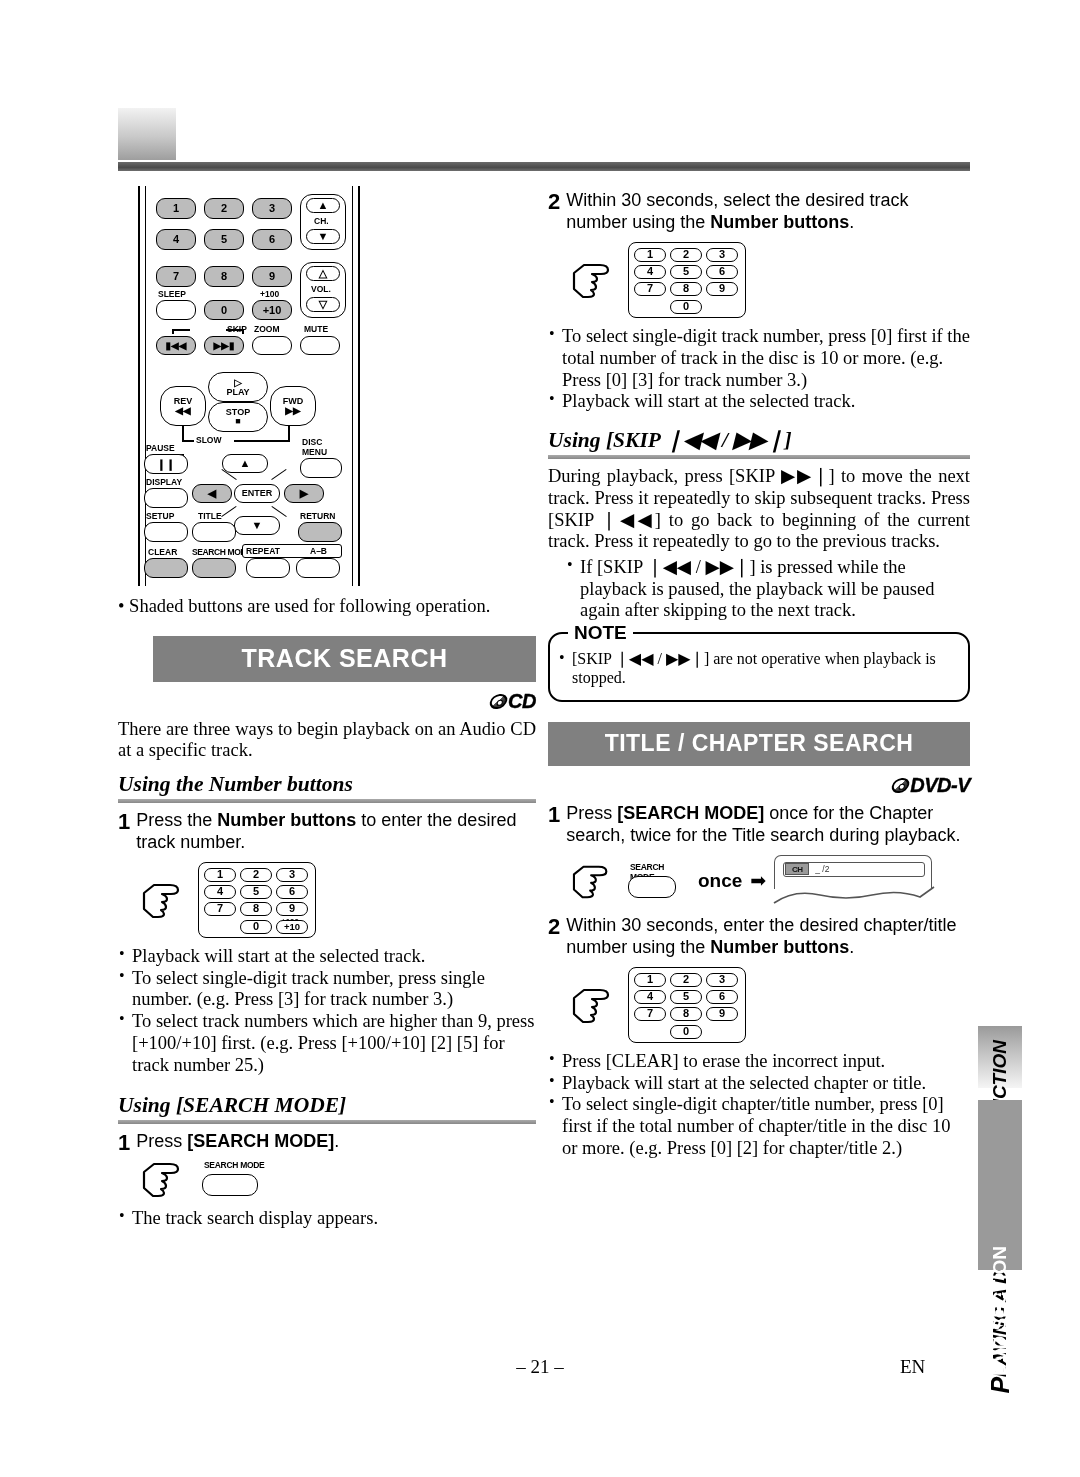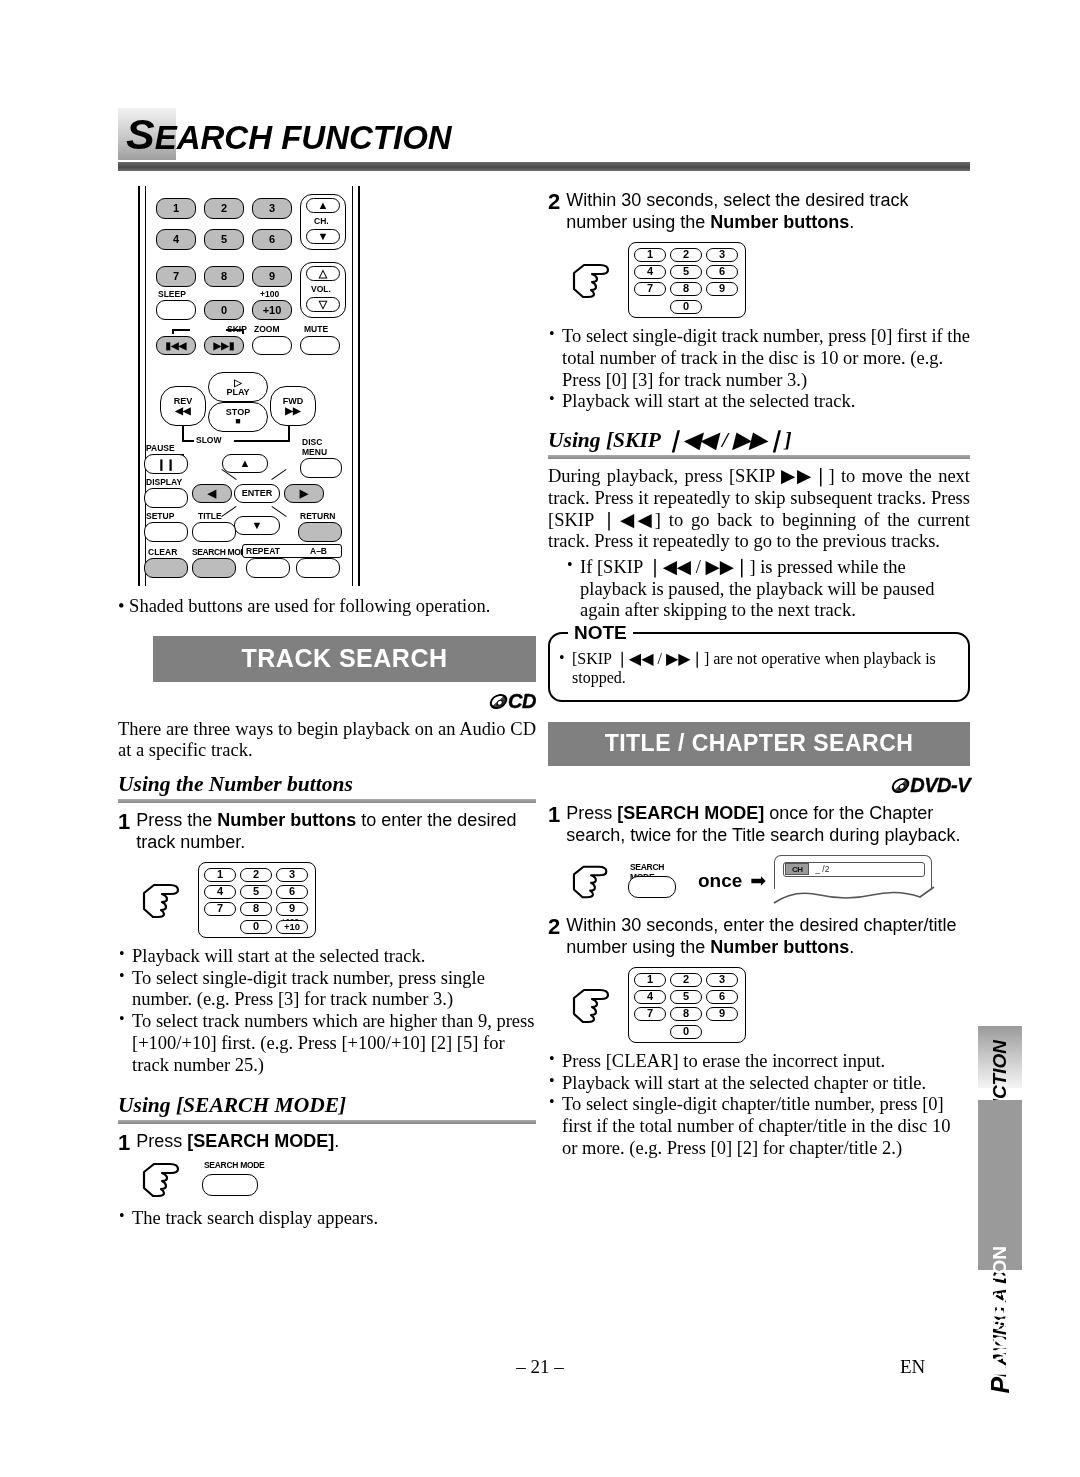--- a/index.html
+++ b/index.html
@@ -303,23 +303,20 @@
     position:absolute; left:900px; top:1356px;
     font-family:"Liberation Serif", serif;
     font-size:19px;
   }
 </style>
 </head>
 <body>
 
 <div class="page-title-wrap">
   <div class="title-grad"></div>
-  <div class="page-title">
-    <span class="cap">S</span><span class="rest">EARCH FUNCTION</span>
-  </div>
   <div class="title-rule"></div>
 </div>
 
 <div class="col-left">
 
   <div class="remote">
     <div class="remote-body"></div>
 
     <div class="rbtn shaded" style="left:32px;top:12px;width:40px;height:21px;">1</div>
     <div class="rbtn shaded" style="left:80px;top:12px;width:40px;height:21px;">2</div>

